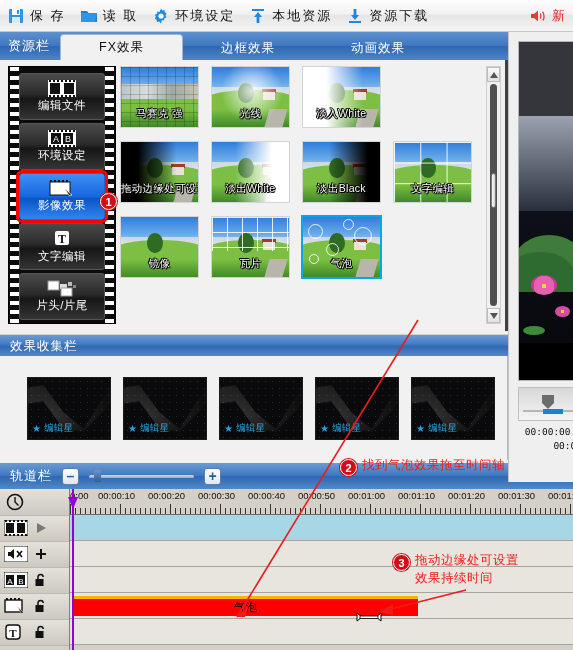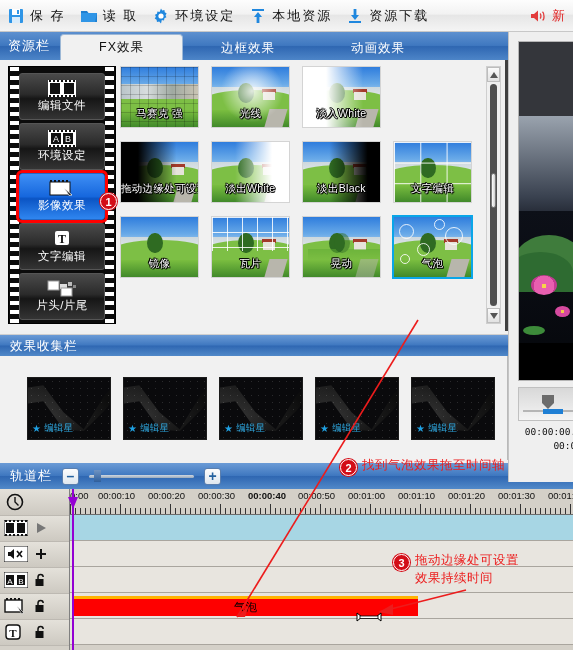--- a/index.html
+++ b/index.html
@@ -576,37 +576,20 @@
             <div class="grass"></div>
             <div class="hill"></div>
             <div class="tree"></div>
             <div class="roof"></div>
             <div class="house"></div>
             <div class="road"></div>
           </div>
         <div class="grid"></div>
         <div class="cap">瓦片</div>
       </div>
-      <div class="fx v-shake">
-        <div class="scene">
-            <div class="sky"></div>
-            <div class="mtn"></div>
-            <div class="grass"></div>
-            <div class="hill"></div>
-            <div class="tree"></div>
-            <div class="roof"></div>
-            <div class="house"></div>
-            <div class="road"></div>
-          </div>
-        <div class="scene sc2">
-            <div class="grass"></div>
-            <div class="tree"></div>
-          </div>
-        <div class="cap">晃动</div>
-      </div>
       <div class="fx v-bubble selected">
         <div class="scene">
             <div class="sky"></div>
             <div class="mtn"></div>
             <div class="grass"></div>
             <div class="hill"></div>
             <div class="tree"></div>
             <div class="roof"></div>
             <div class="house"></div>
             <div class="road"></div>
@@ -796,21 +779,21 @@
           </svg>
       </span>
     </div>
   </div>
 
   <div id="ruler">
       <div class="tlabel" style="left: 0px;">0:00</div>
       <div class="tlabel" style="left: 28px;">00:00:10</div>
       <div class="tlabel" style="left: 78px;">00:00:20</div>
       <div class="tlabel" style="left: 128px;">00:00:30</div>
-      <div class="tlabel" style="left: 178px; font-weight: bold;">00:00:40</div>
+      <div class="tlabel" style="left: 178px;">00:00:40</div>
       <div class="tlabel" style="left: 228px;">00:00:50</div>
       <div class="tlabel" style="left: 278px;">00:01:00</div>
       <div class="tlabel" style="left: 328px;">00:01:10</div>
       <div class="tlabel" style="left: 378px;">00:01:20</div>
       <div class="tlabel" style="left: 428px;">00:01:30</div>
       <div class="tlabel" style="left: 478px;">00:01:</div>
       <div class="tick" style="left: 0px; height: 10px;"></div>
       <div class="tick" style="left: 5px; height: 6px;"></div>
       <div class="tick" style="left: 10px; height: 6px;"></div>
       <div class="tick" style="left: 15px; height: 6px;"></div>

